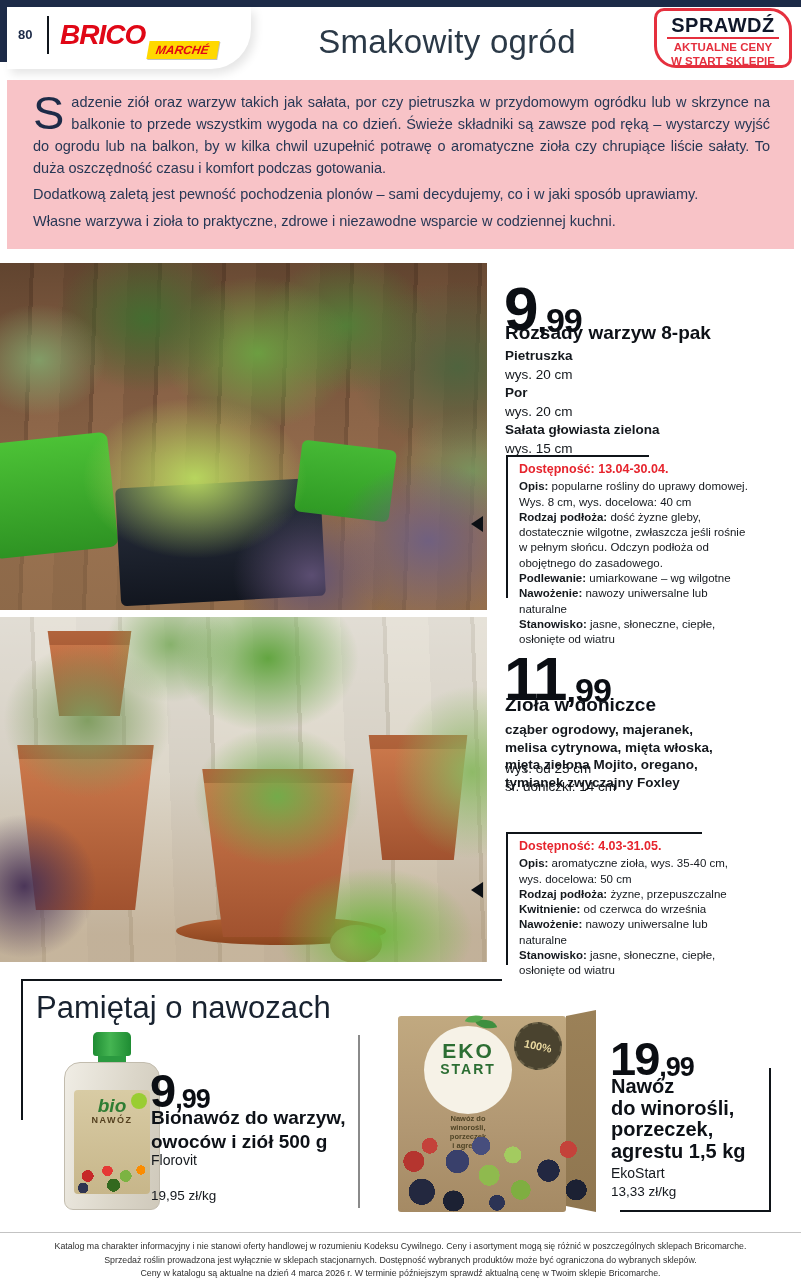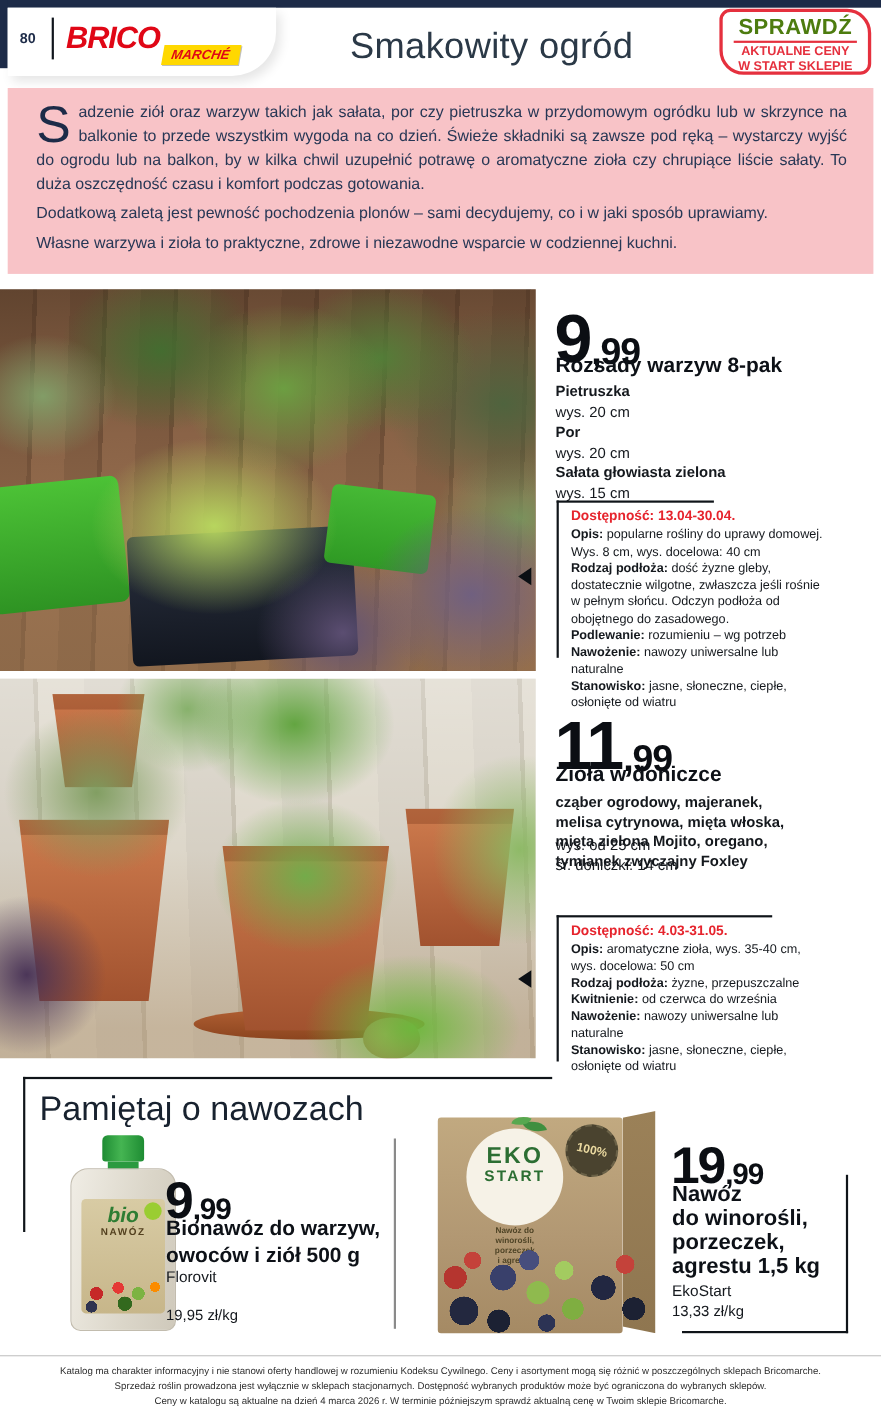--- a/index.html
+++ b/index.html
@@ -11,21 +11,21 @@
   
   .band-top { left:0; top:0; width:801px; height:7px; background:#1d2b48; }
   .band-left { left:0; top:0; width:7px; height:62px; background:#1d2b48; }
   .header-card { left:7px; top:7px; width:244px; height:62px; background:#fff; border-radius:0 0 40px 0; box-shadow:4px 5px 10px rgba(0,0,0,.10); }
   .page-num { left:18px; top:27px; font-size:13px; font-weight:700; color:#1d2b48; }
   .pn-divider { left:47px; top:16px; width:2px; height:38px; background:#10151c; }
   .logo-brico { left:60px; top:19px; font-size:28px; font-weight:800; font-style:italic; color:#e00716; letter-spacing:-1px; }
   .logo-marche { left:148px; top:41px; background:#ffd800; color:#e00716; font-style:italic; font-weight:800; font-size:12px; padding:2px 9px 2px 8px; transform:skewX(-10deg); box-shadow:1px 1px 0 rgba(0,0,0,.25); }
   .page-title { left:447px; top:23px; transform:translateX(-50%); font-size:33px; font-weight:500; color:#2b3947; letter-spacing:.3px; white-space:nowrap; }
   .check-badge { left:654px; top:8px; width:138px; height:60px; background:#fff; border:3px solid #e5303e; border-radius:10px 22px 10px 22px; text-align:center; cursor:pointer; }
-  .check-l1 { font-size:20px; font-weight:800; color:#4d7c0f; margin-top:3px; letter-spacing:.5px; }
+  .check-l1 { font-size:20px; font-weight:800; color:#0f172a; margin-top:3px; letter-spacing:.5px; }
   .check-hr { height:2px; background:#e5303e; margin:0 10px 2px; }
   .check-l2 { font-size:11.5px; font-weight:700; color:#e5303e; line-height:13.5px; }
 
   
   .intro { left:7px; top:80px; width:787px; height:169px; background:#f8c3c7; color:#273755; padding:11px 24px 0 26px; }
   .dropcap { float:left; font-size:47px; line-height:40px; font-weight:500; color:#1d2b48; margin:2px 7px 0 0; }
   .intro-p1 { font-size:14.5px; line-height:22px; text-align:justify; }
   .intro-p { font-size:14.5px; line-height:21.5px; margin-top:5px; }
 
   
@@ -193,21 +193,21 @@
     <div class="variant-name">Por</div>
     <div class="variant-size">wys. 20 cm</div>
     <div class="variant-name">Sałata głowiasta zielona</div>
     <div class="variant-size">wys. 15 cm</div>
   </div>
   <div class="abs bracket-tl" style="left:506px; top:455px; width:143px; height:143px;"></div>
   <div class="abs spec-box" style="left:519px; top:462px;">
     <div class="availability">Dostępność: 13.04-30.04.</div>
     <div class="spec-row"><b>Opis:</b> <span>popularne rośliny do uprawy domowej. Wys. 8 cm, wys. docelowa: 40 cm</span></div>
     <div class="spec-row"><b>Rodzaj podłoża:</b> <span>dość żyzne gleby, dostatecznie wilgotne, zwłaszcza jeśli rośnie w pełnym słońcu. Odczyn podłoża od obojętnego do zasadowego.</span></div>
-    <div class="spec-row"><b>Podlewanie:</b> <span>rozumieniu – wg potrzeb</span></div>
+    <div class="spec-row"><b>Podlewanie:</b> <span>umiarkowane – wg wilgotne</span></div>
     <div class="spec-row"><b>Nawożenie:</b> <span>nawozy uniwersalne lub naturalne</span></div>
     <div class="spec-row"><b>Stanowisko:</b> <span>jasne, słoneczne, ciepłe, osłonięte od wiatru</span></div>
   </div>
 
   <div class="abs photo photo2">
     <div class="abs saucer"></div>
     <div class="abs pot pot4">
         <div class="pot-rim"></div>
       </div>
     <div class="abs pot pot1">

